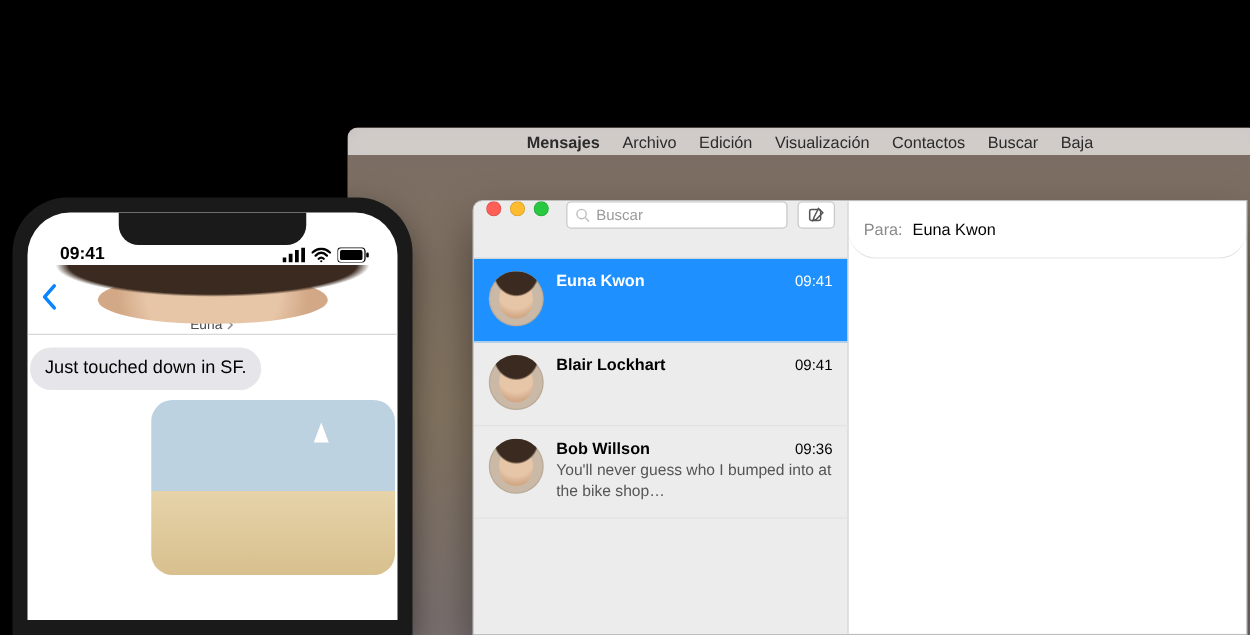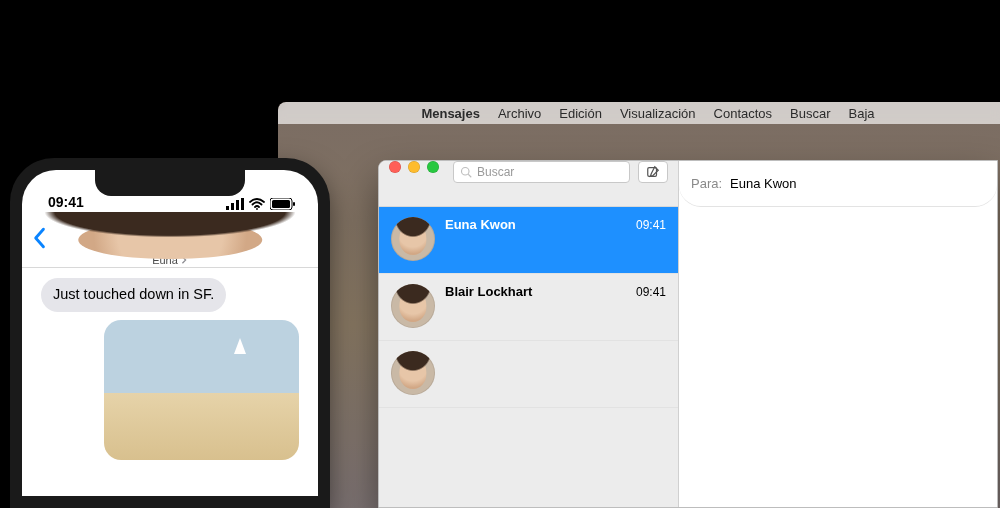--- a/index.html
+++ b/index.html
@@ -197,21 +197,21 @@
     position:absolute;left:10px;top:50%;transform:translateY(-50%);
     color:#0a84ff;
   }
   .nav .back svg{width:14px;height:22px;stroke:#0a84ff;}
   .nav .contact{display:flex;flex-direction:column;align-items:center;gap:2px;}
   .nav .contact .avatar{width:38px;height:38px;border-radius:50%;background:#c9b9a6;overflow:hidden;}
   .nav .contact .cname{font-size:11px;color:#4a4a4a; display:flex; align-items:center; gap:2px;}
   .nav .contact .cname svg{width:8px;height:8px;stroke:#8e8e93;}
 
   .chat-body{
-    padding:10px 19px;position:relative;height:calc(100% - 98px);overflow:hidden;text-align:right;
+    padding:10px 2px;position:relative;height:calc(100% - 98px);overflow:hidden;text-align:right;
   }
   .ph-bubble-in,.ph-bubble-out{
     border-radius:17px;padding:7px 12px;font-size:14.5px;line-height:1.35;
     max-width:220px;margin-bottom:8px;
   }
   .ph-bubble-in{background:#e5e5ea;color:#000;align-self:flex-start;}
   .ph-bubble-out{background:#0a84ff;color:#fff;margin-left:auto;}
   .ph-col{display:flex;flex-direction:column;}
   .ph-img{
     width:195px;height:140px;border-radius:17px;margin-left:auto;overflow:hidden;
@@ -287,20 +287,27 @@
               <div class="row1">
                 <span class="name">Blair Lockhart</span>
                 <span class="time">09:41</span>
               </div>
             </div>
           </div>
           <div class="convo">
             <div class="avatar">
                 <div class="face"></div>
               </div>
+            <div class="meta">
+              <div class="row1">
+                <span class="name">Bob Willson</span>
+                <span class="time">09:36</span>
+              </div>
+              <div class="preview">You'll never guess who I bumped into at the bike shop…</div>
+            </div>
           </div>
         </div>
       </div>
 
       <div class="mac-chat">
         <div class="mac-chat-toolbar">
           <span class="lbl">Para:</span>
           <span>Euna Kwon</span>
         </div>
       </div>

